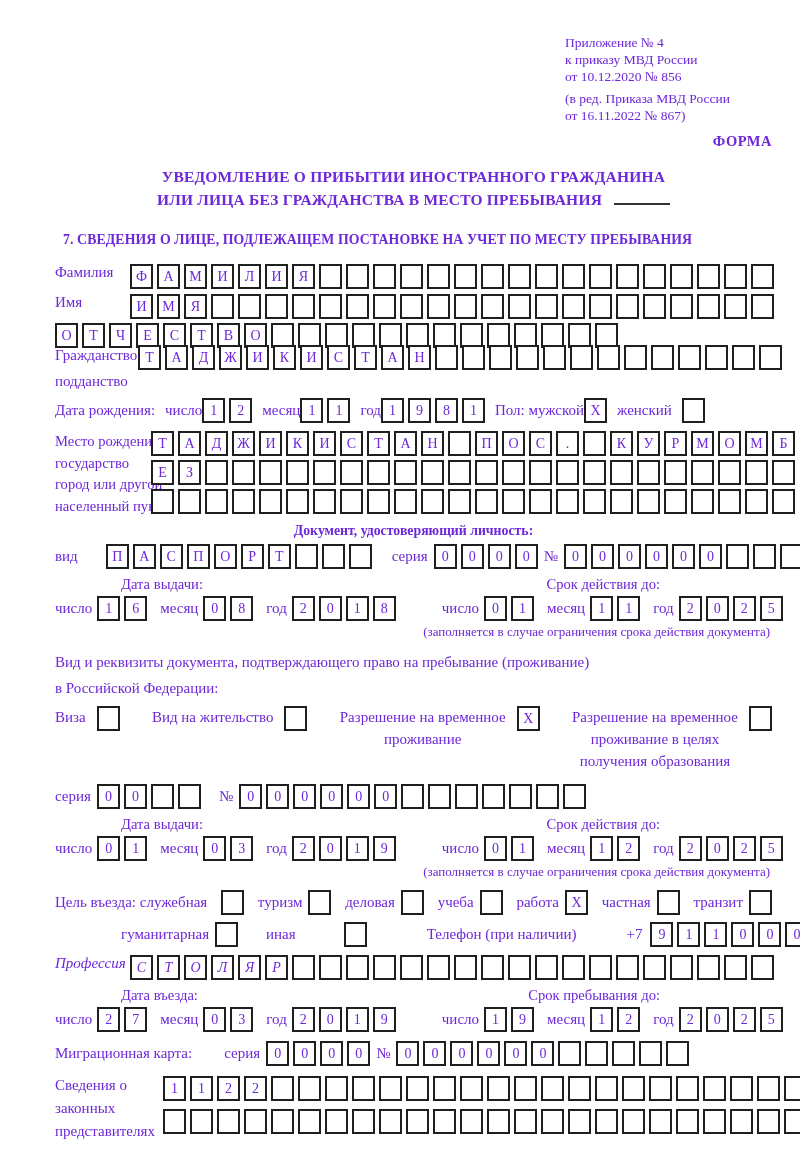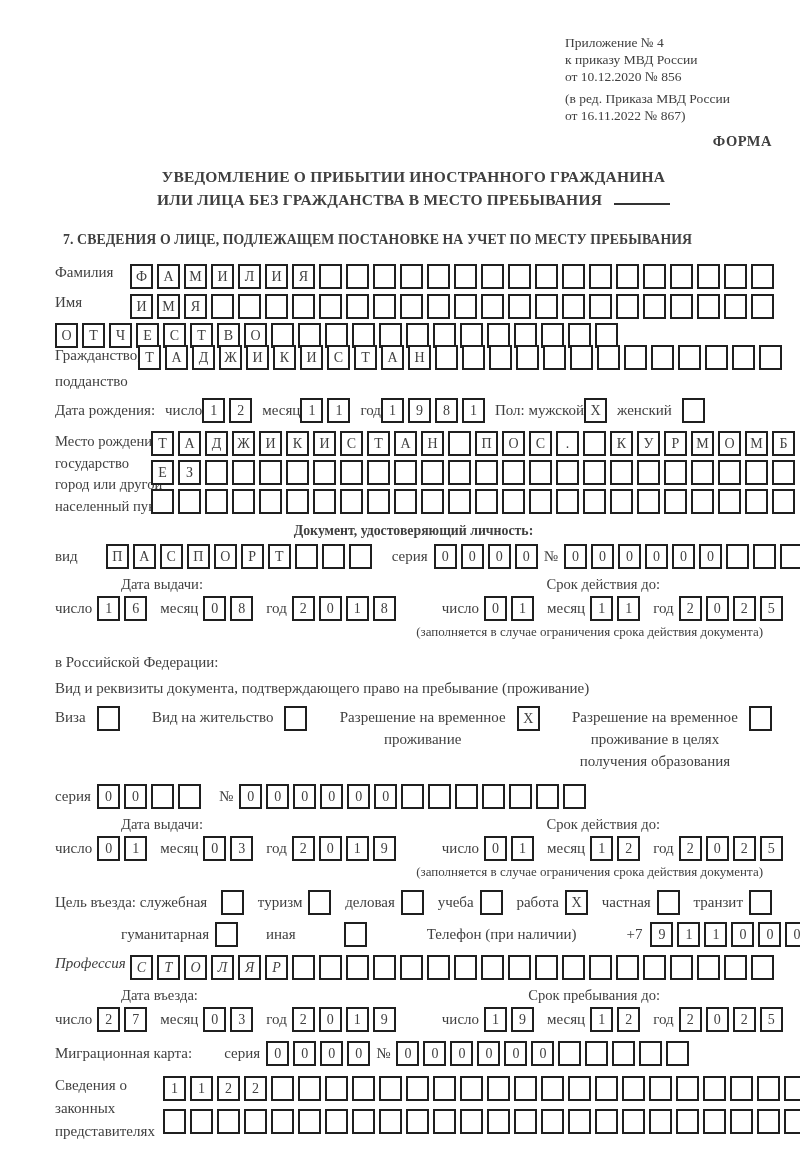--- a/index.html
+++ b/index.html
@@ -1,20 +1,20 @@
 <!DOCTYPE html>
 <html><head>
 <meta charset="utf-8">
 <style>
   html,body{margin:0;padding:0;background:#ffffff;}
   .page{
     width:800px;height:1163px;box-sizing:border-box;
     padding:34px 28px 0 55px;
     font-family:"Liberation Serif","DejaVu Serif",serif;
-    color:#404040;overflow:hidden;position:relative;background:#fff;
+    color:#6d28d9;overflow:hidden;position:relative;background:#fff;
   }
   .appendix{margin-left:510px;font-size:13.5px;line-height:17px;}
   .appendix .amend{margin-top:5px;}
   .forma{text-align:right;font-weight:bold;font-size:14.5px;margin-top:9px;letter-spacing:.5px;}
   .title{margin-top:15px;text-align:center;font-weight:bold;font-size:15.5px;line-height:23px;letter-spacing:.2px;}
   .blank-underline{display:inline-block;width:56px;border-bottom:2px solid #333;height:14px;margin-left:12px;}
   .sect{margin-top:21px;font-weight:bold;font-size:13.8px;white-space:nowrap;margin-left:8px;letter-spacing:.1px;}
 
   .lbl{font-size:15px;white-space:nowrap;}
   .cells{display:flex;gap:4px;flex:none;}
@@ -47,21 +47,21 @@
   .r-vid{margin-top:5px;display:flex;align-items:center;gap:6px;font-size:15px;}
   .r-vid .ml{margin-left:14px;}
 
   .date-heads{display:flex;font-size:14.6px;margin-top:7px;}
   .date-heads .h1{margin-left:66px;}
   .date-heads .h2{margin-left:auto;margin-right:112px;}
   .date-row{display:flex;align-items:center;margin-top:3px;font-size:15px;}
   .dgrp{display:flex;align-items:center;gap:5px;}
   .dgrp .ml{margin-left:8px;}
   .date-row .right{margin-left:46px;}
-  .note-right{text-align:right;font-size:13px;margin-top:3px;margin-right:9px;}
+  .note-right{text-align:right;font-size:13px;margin-top:3px;margin-right:2px;}
 
   .intro{margin-top:9px;font-size:15px;line-height:26px;}
   .opts{display:flex;justify-content:space-between;margin-top:5px;align-items:flex-start;}
   .opt{display:flex;align-items:flex-start;gap:11px;}
   .opt-lines div{font-size:15px;line-height:22px;text-align:center;white-space:nowrap;}
 
   .r-series{margin-top:12px;display:flex;align-items:center;gap:6px;font-size:15px;}
   .r-series .ml{margin-left:12px;}
 
   .purpose1{display:flex;align-items:center;margin-top:10px;font-size:15px;justify-content:space-between;}
@@ -415,22 +415,22 @@
           <span class="cell">2</span>
           <span class="cell">0</span>
           <span class="cell">2</span>
           <span class="cell">5</span>
         </span>
     </div>
   </div>
   <div class="note-right">(заполняется в случае ограничения срока действия документа)</div>
 
   <div class="intro">
+    <div>Вид и реквизиты документа, подтверждающего право на пребывание (проживание)</div>
     <div>в Российской Федерации:</div>
-    <div>Вид и реквизиты документа, подтверждающего право на пребывание (проживание)</div>
   </div>
 
   <div class="opts">
     <div class="opt">
       <div class="opt-lines">
           <div>Виза</div>
         </div>
       <span class="cell"></span>
     </div>
     <div class="opt">

